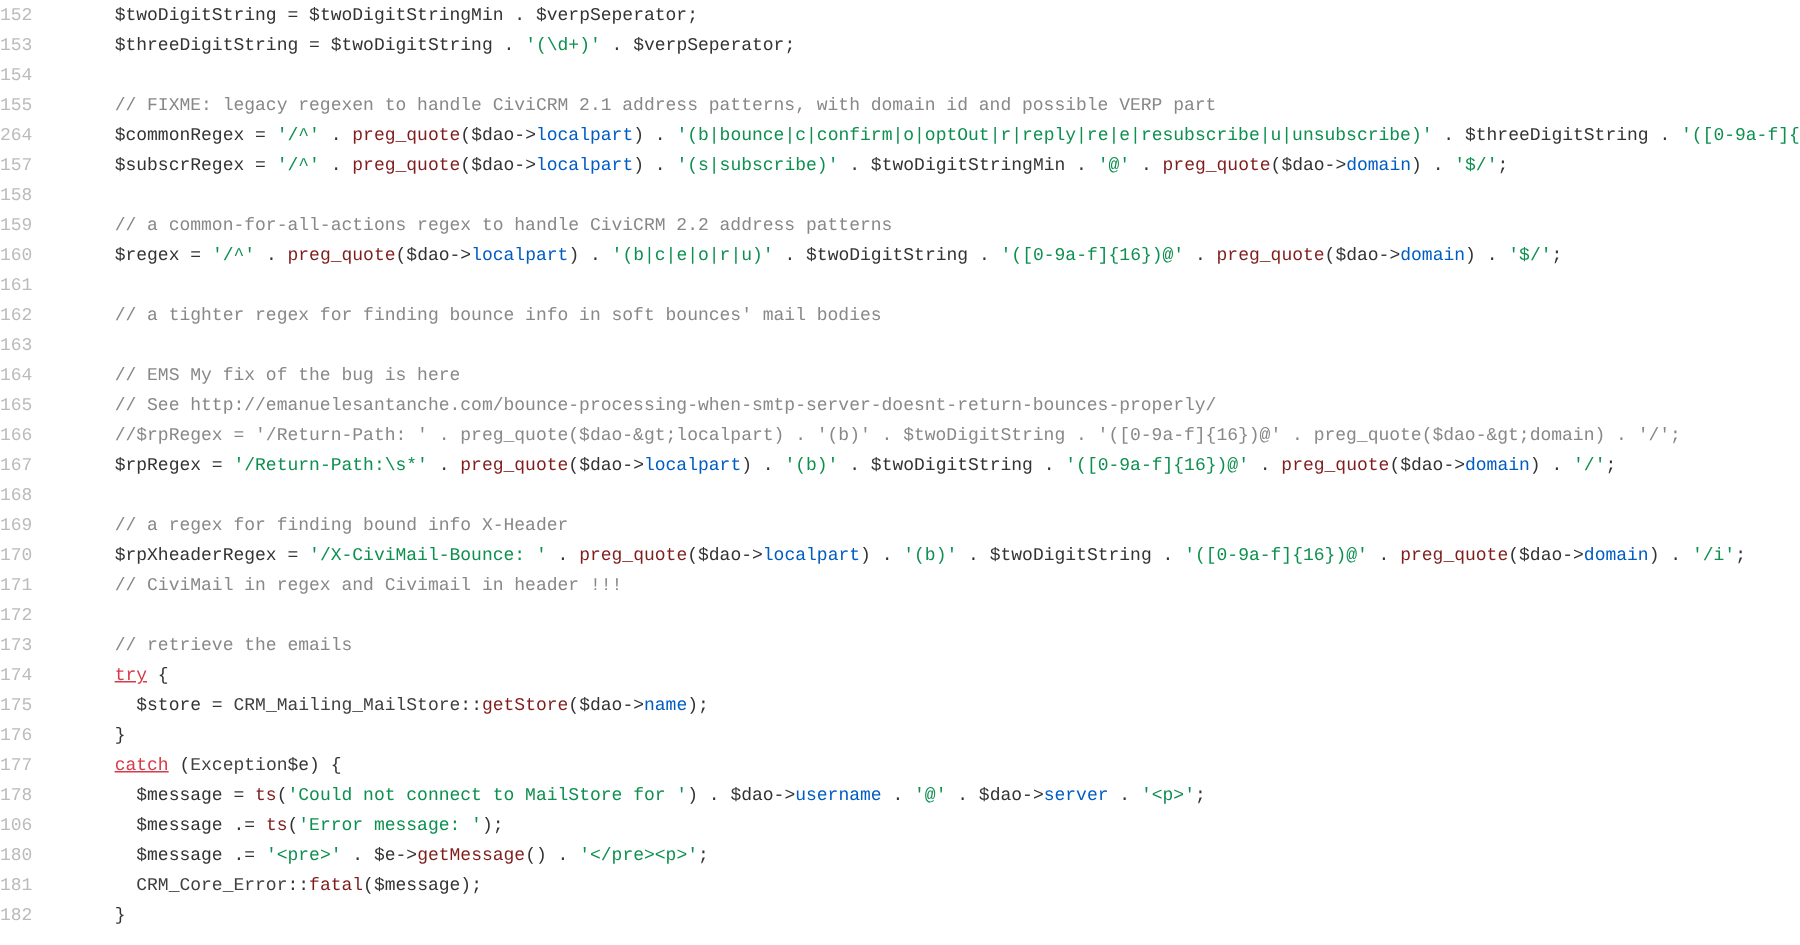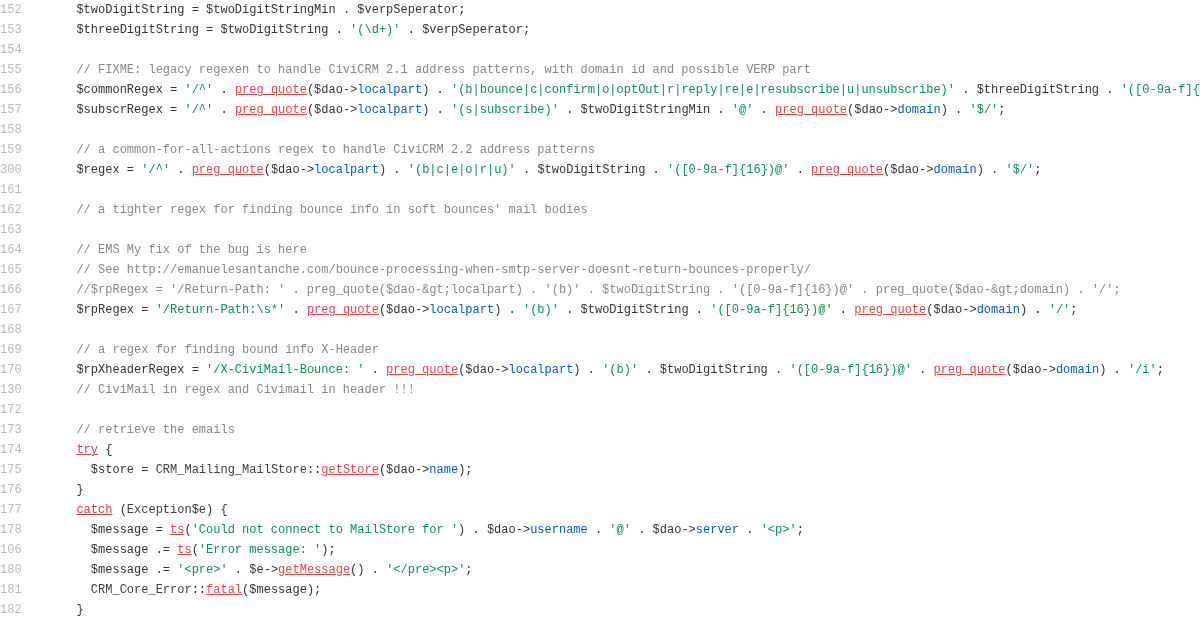--- a/index.html
+++ b/index.html
@@ -31,21 +31,21 @@
   }
   .code {
     display: table-cell;
     padding-left: 10px;
     white-space: pre;
     vertical-align: top;
   }
   .var { color: #333333; text-align: right; }
   .op { color: #333333; }
   .str { color: #0d904f; }
-  .func { color: #ef4444; text-decoration: underline; }
+  .func { color: #7f1d1d; }
   .kw { color: #d73a49; text-decoration: underline; }
   .cls { color: #404040; }
   .prop { color: #005cc5; }
   .comment { color: #888888; }
 </style>
 </head>
 <body>
 
 <div class="code-container">
     <div class="line">
@@ -58,37 +58,37 @@
     </div>
     <div class="line">
       <div class="lineno">154</div>
       <div class="code"></div>
     </div>
     <div class="line">
       <div class="lineno">155</div>
       <div class="code">    <span class="comment">// FIXME: legacy regexen to handle CiviCRM 2.1 address patterns, with domain id and possible VERP part</span></div>
     </div>
     <div class="line">
-      <div class="lineno">156</div>
+      <div class="lineno">264</div>
       <div class="code">    <span class="var">$commonRegex</span><span class="op"> = </span><span class="str">'/^'</span><span class="op"> . </span><span class="func">preg_quote</span><span class="op">(</span><span class="var">$dao</span><span class="op">-&gt;</span><span class="prop">localpart</span><span class="op">) . </span><span class="str">'(b|bounce|c|confirm|o|optOut|r|reply|re|e|resubscribe|u|unsubscribe)'</span><span class="op"> . </span><span class="var">$threeDigitString</span><span class="op"> . </span><span class="str">'([0-9a-f]{16})(-.*)?@'</span></div>
     </div>
     <div class="line">
       <div class="lineno">157</div>
       <div class="code">    <span class="var">$subscrRegex</span><span class="op"> = </span><span class="str">'/^'</span><span class="op"> . </span><span class="func">preg_quote</span><span class="op">(</span><span class="var">$dao</span><span class="op">-&gt;</span><span class="prop">localpart</span><span class="op">) . </span><span class="str">'(s|subscribe)'</span><span class="op"> . </span><span class="var">$twoDigitStringMin</span><span class="op"> . </span><span class="str">'@'</span><span class="op"> . </span><span class="func">preg_quote</span><span class="op">(</span><span class="var">$dao</span><span class="op">-&gt;</span><span class="prop">domain</span><span class="op">) . </span><span class="str">'$/'</span><span class="op">;</span></div>
     </div>
     <div class="line">
       <div class="lineno">158</div>
       <div class="code"></div>
     </div>
     <div class="line">
       <div class="lineno">159</div>
       <div class="code">    <span class="comment">// a common-for-all-actions regex to handle CiviCRM 2.2 address patterns</span></div>
     </div>
     <div class="line">
-      <div class="lineno">300</div>
+      <div class="lineno">160</div>
       <div class="code">    <span class="var">$regex</span><span class="op"> = </span><span class="str">'/^'</span><span class="op"> . </span><span class="func">preg_quote</span><span class="op">(</span><span class="var">$dao</span><span class="op">-&gt;</span><span class="prop">localpart</span><span class="op">) . </span><span class="str">'(b|c|e|o|r|u)'</span><span class="op"> . </span><span class="var">$twoDigitString</span><span class="op"> . </span><span class="str">'([0-9a-f]{16})@'</span><span class="op"> . </span><span class="func">preg_quote</span><span class="op">(</span><span class="var">$dao</span><span class="op">-&gt;</span><span class="prop">domain</span><span class="op">) . </span><span class="str">'$/'</span><span class="op">;</span></div>
     </div>
     <div class="line">
       <div class="lineno">161</div>
       <div class="code"></div>
     </div>
     <div class="line">
       <div class="lineno">162</div>
       <div class="code">    <span class="comment">// a tighter regex for finding bounce info in soft bounces' mail bodies</span></div>
     </div>
@@ -118,21 +118,21 @@
     </div>
     <div class="line">
       <div class="lineno">169</div>
       <div class="code">    <span class="comment">// a regex for finding bound info X-Header</span></div>
     </div>
     <div class="line">
       <div class="lineno">170</div>
       <div class="code">    <span class="var">$rpXheaderRegex</span><span class="op"> = </span><span class="str">'/X-CiviMail-Bounce: '</span><span class="op"> . </span><span class="func">preg_quote</span><span class="op">(</span><span class="var">$dao</span><span class="op">-&gt;</span><span class="prop">localpart</span><span class="op">) . </span><span class="str">'(b)'</span><span class="op"> . </span><span class="var">$twoDigitString</span><span class="op"> . </span><span class="str">'([0-9a-f]{16})@'</span><span class="op"> . </span><span class="func">preg_quote</span><span class="op">(</span><span class="var">$dao</span><span class="op">-&gt;</span><span class="prop">domain</span><span class="op">) . </span><span class="str">'/i'</span><span class="op">;</span></div>
     </div>
     <div class="line">
-      <div class="lineno">130</div>
+      <div class="lineno">171</div>
       <div class="code">    <span class="comment">// CiviMail in regex and Civimail in header !!!</span></div>
     </div>
     <div class="line">
       <div class="lineno">172</div>
       <div class="code"></div>
     </div>
     <div class="line">
       <div class="lineno">173</div>
       <div class="code">    <span class="comment">// retrieve the emails</span></div>
     </div>

